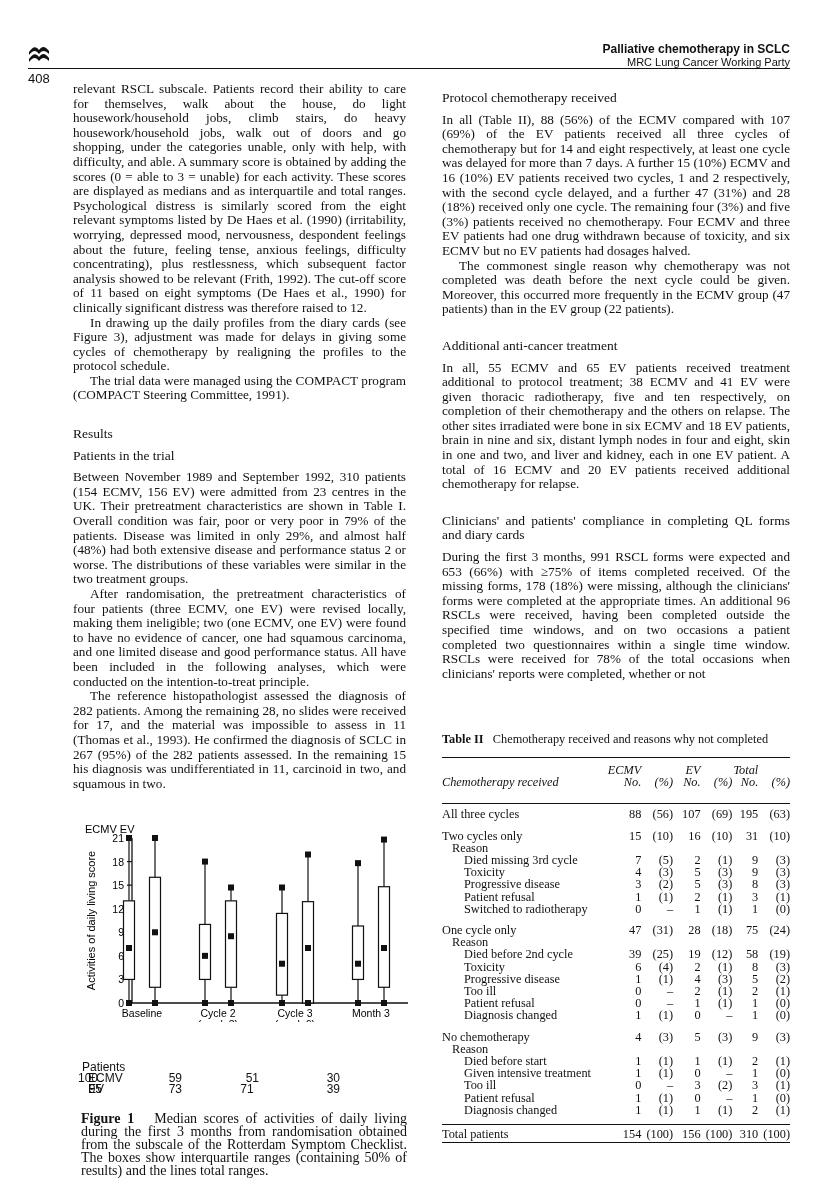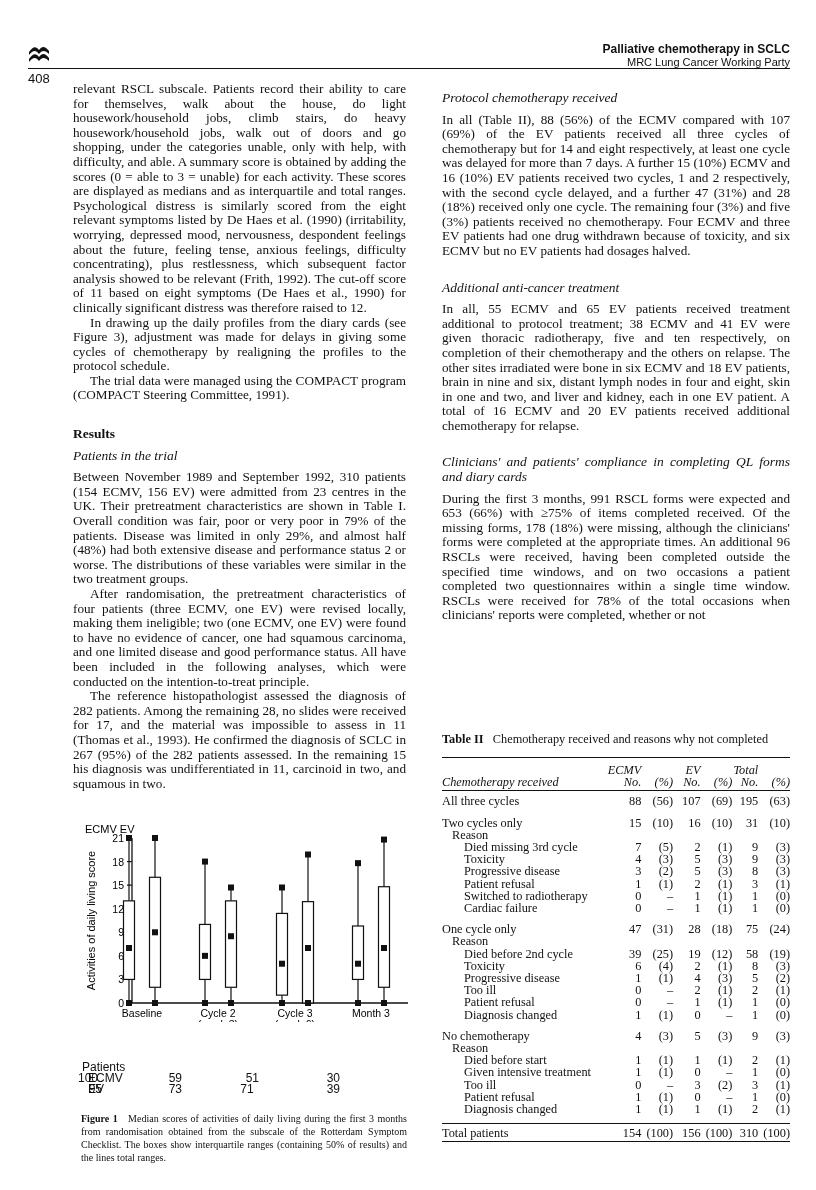--- a/index.html
+++ b/index.html
@@ -7,38 +7,38 @@
   .logo { position: absolute; left: 28px; top: 44px; width: 22px; height: 20px; }
   .hdr-title { position: absolute; right: 26px; top: 42px; font-family: "Liberation Sans", sans-serif; font-size: 12px; font-weight: bold; text-align: center; }
   .hdr-sub { position: absolute; right: 26px; top: 56px; font-family: "Liberation Sans", sans-serif; font-size: 11px; text-align: right; }
   .hdr-rule { position: absolute; left: 28px; right: 26px; top: 68px; border-top: 1.5px solid #111; }
   .page-num { position: absolute; left: 28px; top: 71px; font-family: "Liberation Sans", sans-serif; font-size: 13px; }
   .col { position: absolute; font-size: 13.2px; line-height: 14.6px; text-align: justify; }
   .col-left { left: 73px; width: 333px; top: 82px; }
   .col-right { left: 442px; width: 348px; top: 91px; }
   .col p { margin: 0; text-indent: 17px; }
   .col p.first { text-indent: 0; }
-  h3 { margin: 0; font-size: 13.5px; font-weight: bold; }
-  h4 { margin: 0; font-size: 13.5px; font-style: italic; font-weight: normal; }
+  h3 { margin: 0; font-size: 13.5px; font-weight: normal; }
+  h4 { margin: 0; font-size: 13.5px; font-weight: normal; }
   .chart { position: absolute; left: 70px; top: 822px; width: 340px; height: 200px; }
   .patients { position: absolute; left: 82px; top: 1062px; font-family: "Liberation Sans", sans-serif; font-size: 12px; line-height: 10.5px; }
-  .fig-caption { position: absolute; left: 81px; top: 1112px; width: 326px; font-size: 10px; line-height: 13px; text-align: justify; }
+  .fig-caption { position: absolute; left: 81px; top: 1112px; width: 326px; font-size: 14px; line-height: 13px; text-align: justify; }
   .table-wrap { position: absolute; left: 442px; top: 732px; width: 348px; font-size: 12.3px; }
   .tbl-title { font-size: 12.3px; padding-bottom: 10px; border-bottom: 1.5px solid #111; white-space: nowrap; }
   table { border-collapse: collapse; width: 100%; }
   td, th { padding: 0; line-height: 12.2px; font-weight: normal; }
   th { font-style: italic; }
   .num { text-align: right; }
   .pct { text-align: right; padding-left: 4px; }
   .r1 td { padding-left: 0; }
   .r2 td:first-child { padding-left: 10px; }
   .r3 td:first-child { padding-left: 22px; }
   .gap td { padding-top: 9px; }
   .hdrrow th { text-align: right; }
-  .thead-bottom th { border-bottom: 1px solid #111; padding-bottom: 2px; }
+  .thead-bottom th { border-bottom: 1px solid #111; padding-bottom: 15px; }
   .total-row td { border-top: 1px solid #111; border-bottom: 1.5px solid #111; padding: 3px 0 2px; }
 </style>
 </head>
 <body>
 
 <svg class="logo" viewBox="0 0 22 20">
   <path d="M1 8 C5 2, 8 2, 11 6 C14 2, 17 2, 21 7 L21 10 C17 6, 14 6, 11 10 C8 6, 5 6, 1 11 Z" fill="#111"></path>
   <path d="M1 15 C5 9, 8 9, 11 13 C14 9, 17 9, 21 14 L21 17 C17 13, 14 13, 11 17 C8 13, 5 13, 1 18 Z" fill="#111"></path>
 </svg>
 <div class="hdr-title">Palliative chemotherapy in SCLC</div>
@@ -57,20 +57,21 @@
   <div style="height:7px"></div>
   <p class="first">Between November 1989 and September 1992, 310 patients (154 ECMV, 156 EV) were admitted from 23 centres in the UK. Their pretreatment characteristics are shown in Table I. Overall condition was fair, poor or very poor in 79% of the patients. Disease was limited in only 29%, and almost half (48%) had both extensive disease and performance status 2 or worse. The distributions of these variables were similar in the two treatment groups.</p>
   <p>After randomisation, the pretreatment characteristics of four patients (three ECMV, one EV) were revised locally, making them ineligible; two (one ECMV, one EV) were found to have no evidence of cancer, one had squamous carcinoma, and one limited disease and good performance status. All have been included in the following analyses, which were conducted on the intention-to-treat principle.</p>
   <p>The reference histopathologist assessed the diagnosis of 282 patients. Among the remaining 28, no slides were received for 17, and the material was impossible to assess in 11 (Thomas et al., 1993). He confirmed the diagnosis of SCLC in 267 (95%) of the 282 patients assessed. In the remaining 15 his diagnosis was undifferentiated in 11, carcinoid in two, and squamous in two.</p>
 </div>
 
 <div class="col col-right">
   <h4>Protocol chemotherapy received</h4>
   <div style="height:7px"></div>
   <p class="first">In all (Table II), 88 (56%) of the ECMV compared with 107 (69%) of the EV patients received all three cycles of chemotherapy but for 14 and eight respectively, at least one cycle was delayed for more than 7 days. A further 15 (10%) ECMV and 16 (10%) EV patients received two cycles, 1 and 2 respectively, with the second cycle delayed, and a further 47 (31%) and 28 (18%) received only one cycle. The remaining four (3%) and five (3%) patients received no chemotherapy. Four ECMV and three EV patients had one drug withdrawn because of toxicity, and six ECMV but no EV patients had dosages halved.</p>
+  <p>The commonest single reason why chemotherapy was not completed was death before the next cycle could be given. Moreover, this occurred more frequently in the ECMV group (47 patients) than in the EV group (22 patients).</p>
   <div style="height:22px"></div>
   <h4>Additional anti-cancer treatment</h4>
   <div style="height:7px"></div>
   <p class="first">In all, 55 ECMV and 65 EV patients received treatment additional to protocol treatment; 38 ECMV and 41 EV were given thoracic radiotherapy, five and ten respectively, on completion of their chemotherapy and the others on relapse. The other sites irradiated were bone in six ECMV and 18 EV patients, brain in nine and six, distant lymph nodes in four and eight, skin in one and two, and liver and kidney, each in one EV patient. A total of 16 ECMV and 20 EV patients received additional chemotherapy for relapse.</p>
   <div style="height:22px"></div>
   <h4>Clinicians' and patients' compliance in completing QL forms and diary cards</h4>
   <div style="height:7px"></div>
   <p class="first">During the first 3 months, 991 RSCL forms were expected and 653 (66%) with ≥75% of items completed received. Of the missing forms, 178 (18%) were missing, although the clinicians' forms were completed at the appropriate times. An additional 96 RSCLs were received, having been completed outside the specified time windows, and on two occasions a patient completed two questionnaires within a single time window. RSCLs were received for 78% of the total occasions when clinicians' reports were completed, whether or not</p>
 </div>
 
@@ -280,29 +281,20 @@
         </tr>
         <tr class="r3">
           <td>Switched to radiotherapy</td>
           <td class="num">0</td>
           <td class="pct">–</td>
           <td class="num">1</td>
           <td class="pct">(1)</td>
           <td class="num">1</td>
           <td class="pct">(0)</td>
         </tr>
-        <tr class="r3">
-          <td>Cardiac failure</td>
-          <td class="num">0</td>
-          <td class="pct">–</td>
-          <td class="num">1</td>
-          <td class="pct">(1)</td>
-          <td class="num">1</td>
-          <td class="pct">(0)</td>
-        </tr>
         <tr class="r1 gap">
           <td>One cycle only</td>
           <td class="num">47</td>
           <td class="pct">(31)</td>
           <td class="num">28</td>
           <td class="pct">(18)</td>
           <td class="num">75</td>
           <td class="pct">(24)</td>
         </tr>
         <tr class="r2">

